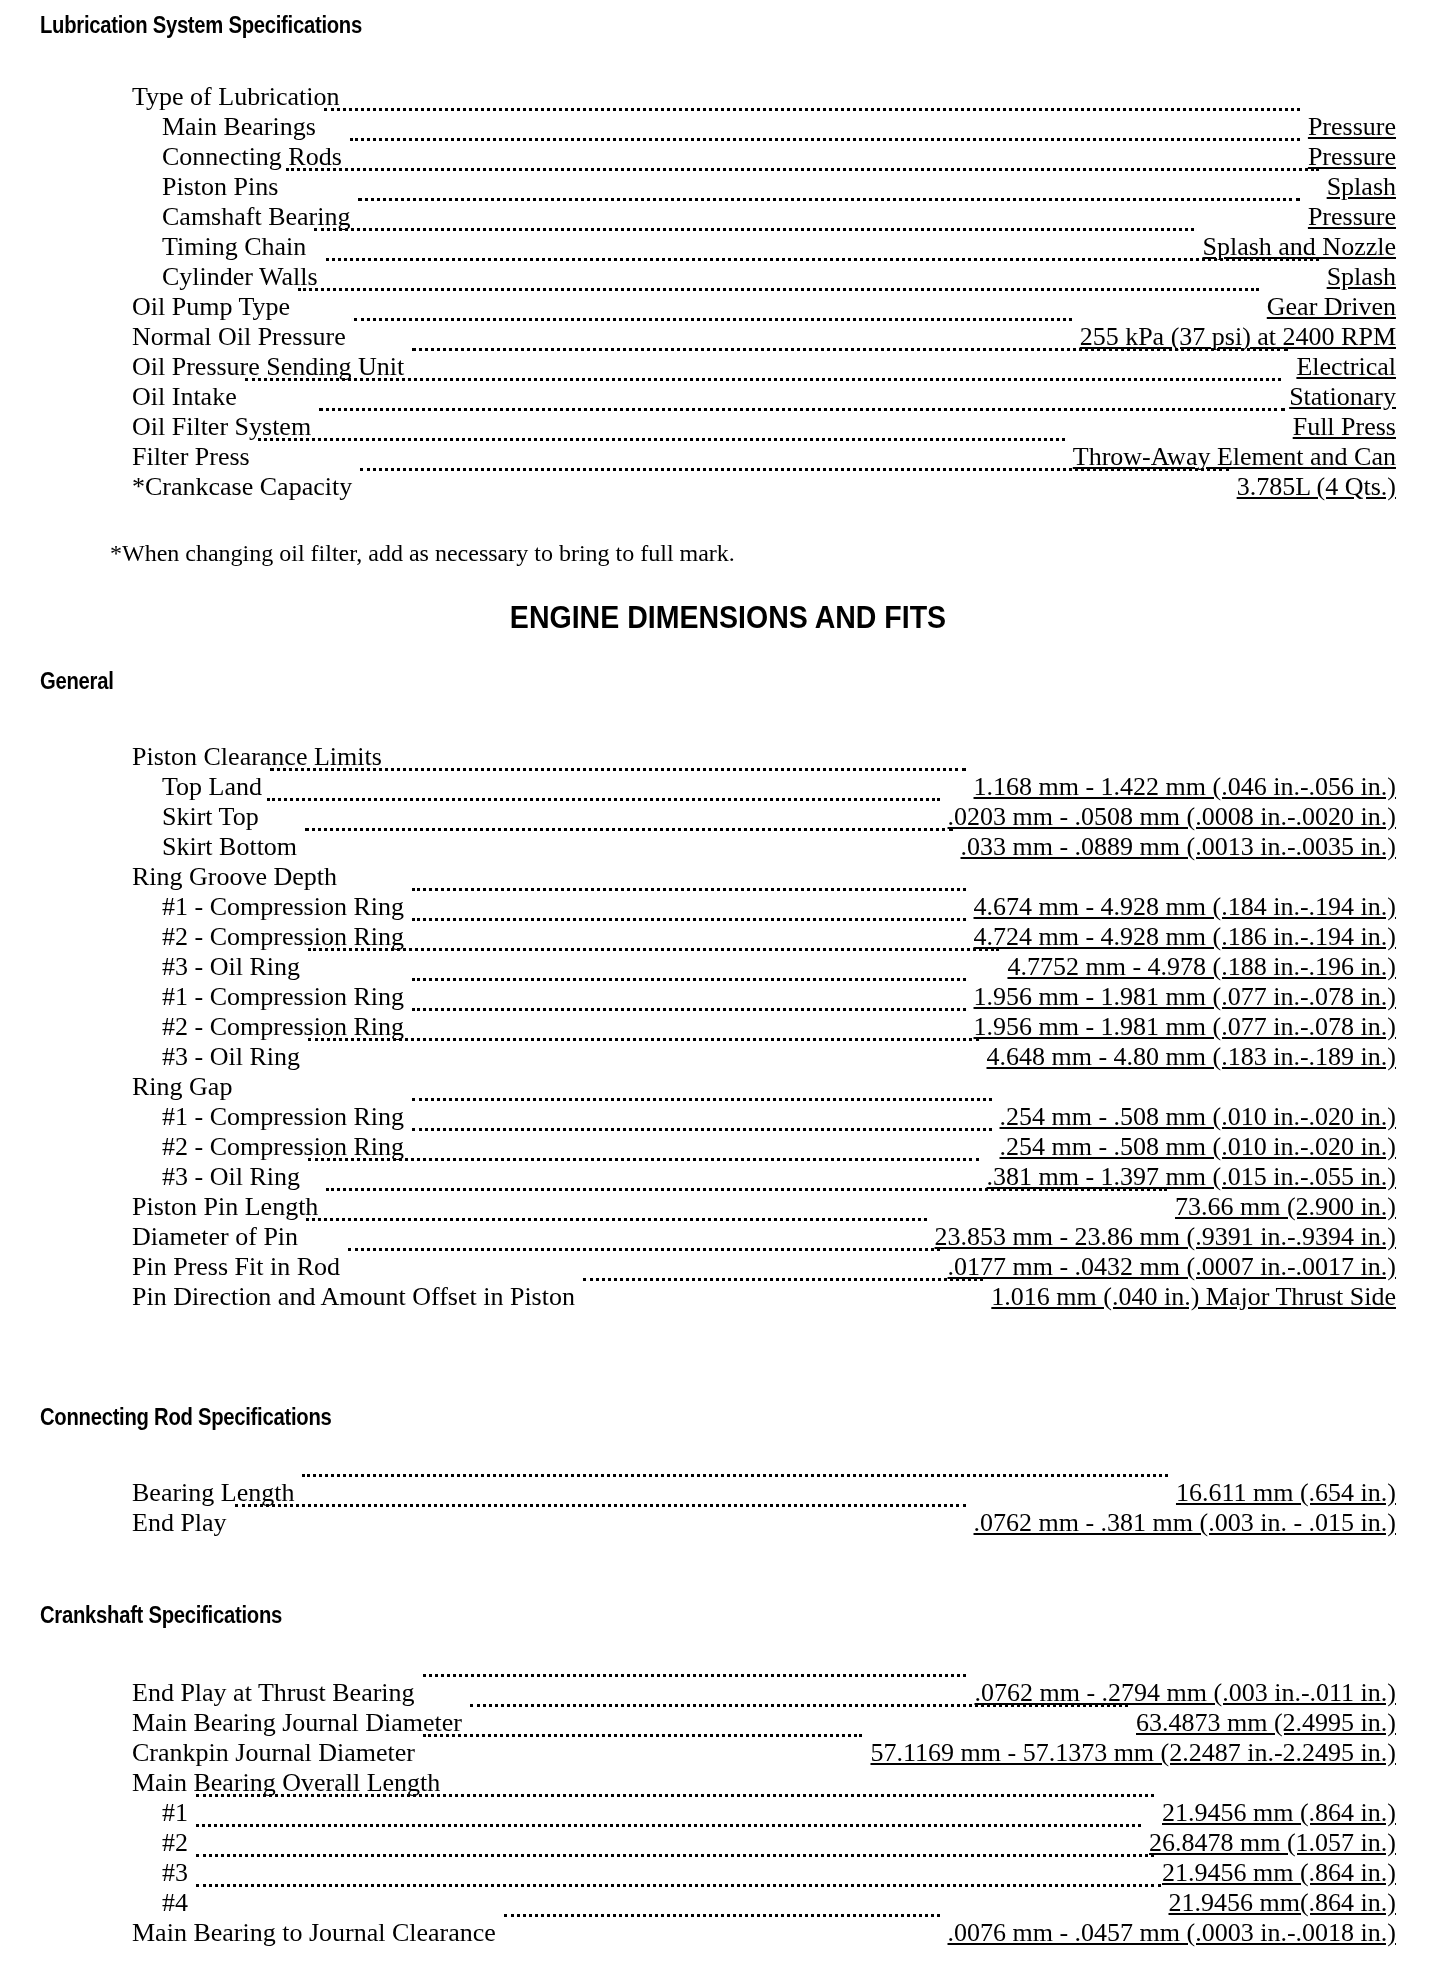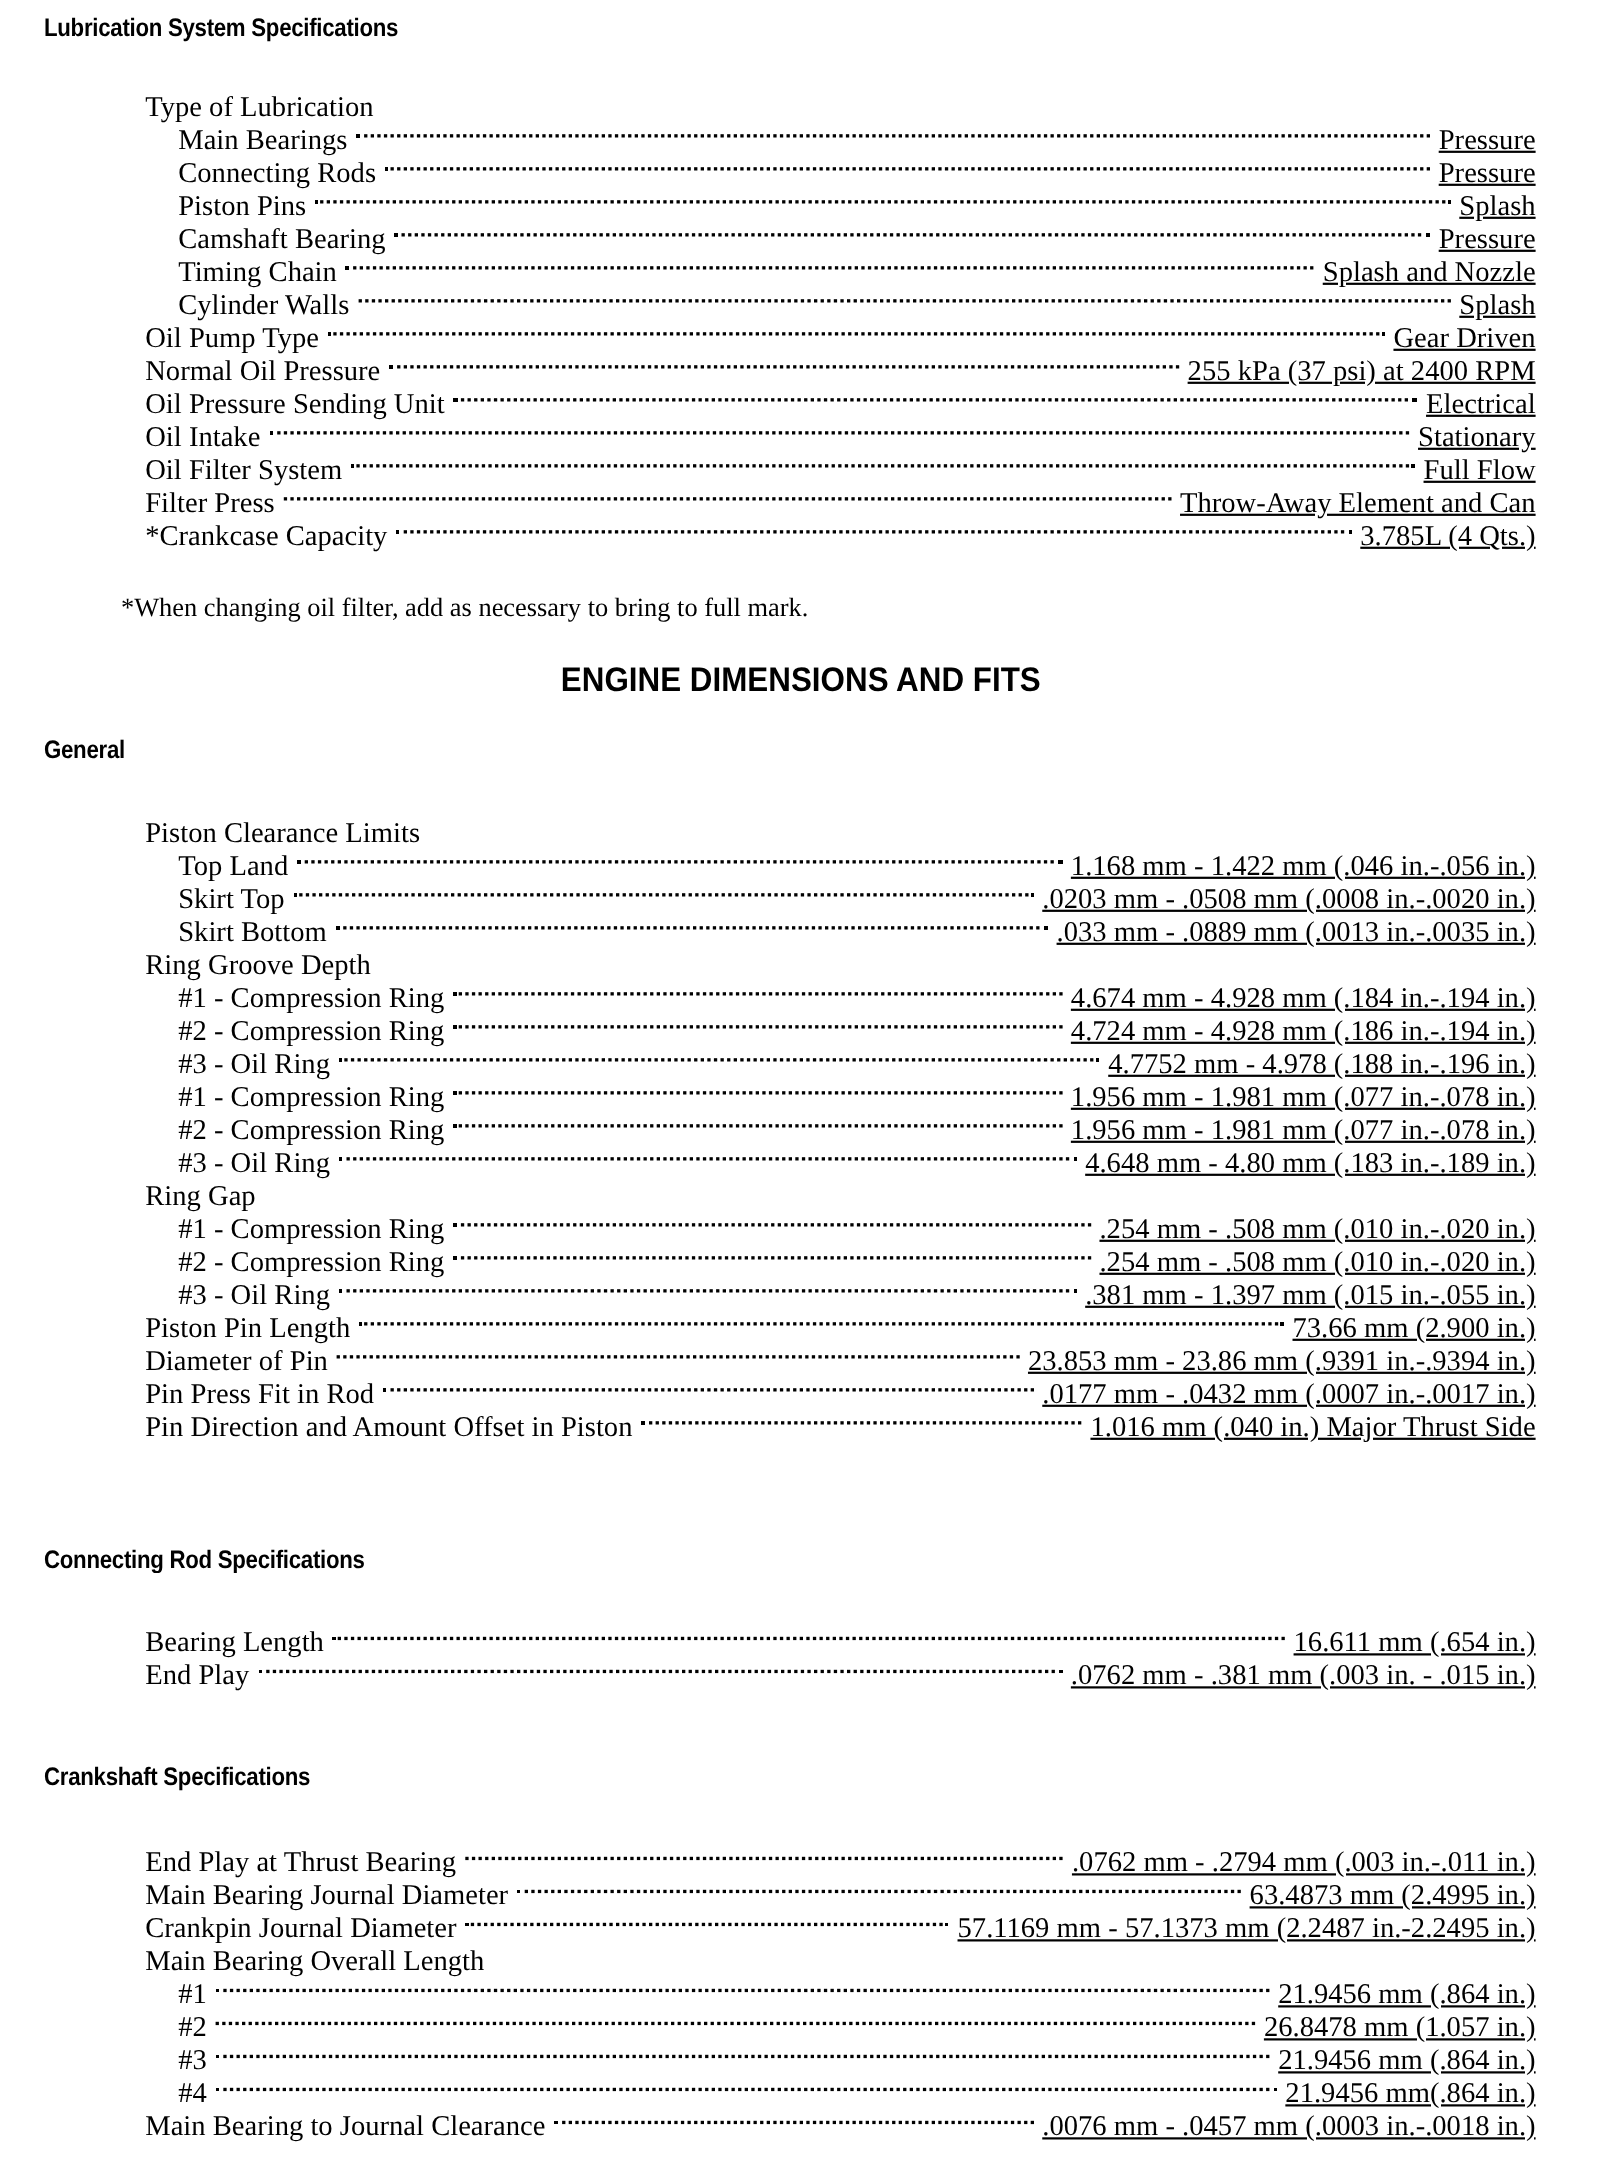--- a/index.html
+++ b/index.html
@@ -19,21 +19,21 @@
       position: absolute; left: 0; width: 1456px; text-align: center;
       font-family: "Liberation Sans", "DejaVu Sans", sans-serif;
       font-weight: bold; font-size: 31px; margin: 0;
       transform: scaleX(0.92);
     }
     .note {
       position: absolute; left: 110px; font-size: 24px; margin: 0; text-align: right;
     }
     .block { position: absolute; left: 132px; width: 1264px; }
     .row {
-      display: flex; align-items: center; height: 30px; line-height: 30px;
+      display: flex; align-items: flex-start; height: 30px; line-height: 30px;
       font-size: 26px; white-space: nowrap;
     }
     .row.ind { padding-left: 30px; }
     .row .lbl { flex: 0 0 auto; }
     .row .dots {
       flex: 1 1 auto; overflow: hidden; margin: 0 8px;
       border-bottom: 3px dotted #000; height: 0; position: relative; top: -4px;
     }
     .row .val { flex: 0 0 auto; text-decoration: underline; }
   </style>
@@ -94,21 +94,21 @@
       <span class="val">Electrical</span>
     </div>
   <div class="row">
       <span class="lbl">Oil Intake</span>
       <span class="dots"></span>
       <span class="val">Stationary</span>
     </div>
   <div class="row">
       <span class="lbl">Oil Filter System</span>
       <span class="dots"></span>
-      <span class="val">Full Flow</span>
+      <span class="val">Full Press</span>
     </div>
   <div class="row">
       <span class="lbl">Filter Press</span>
       <span class="dots"></span>
       <span class="val">Throw-Away Element and Can</span>
     </div>
   <div class="row">
       <span class="lbl">*Crankcase Capacity</span>
       <span class="dots"></span>
       <span class="val">3.785L (4 Qts.)</span>

